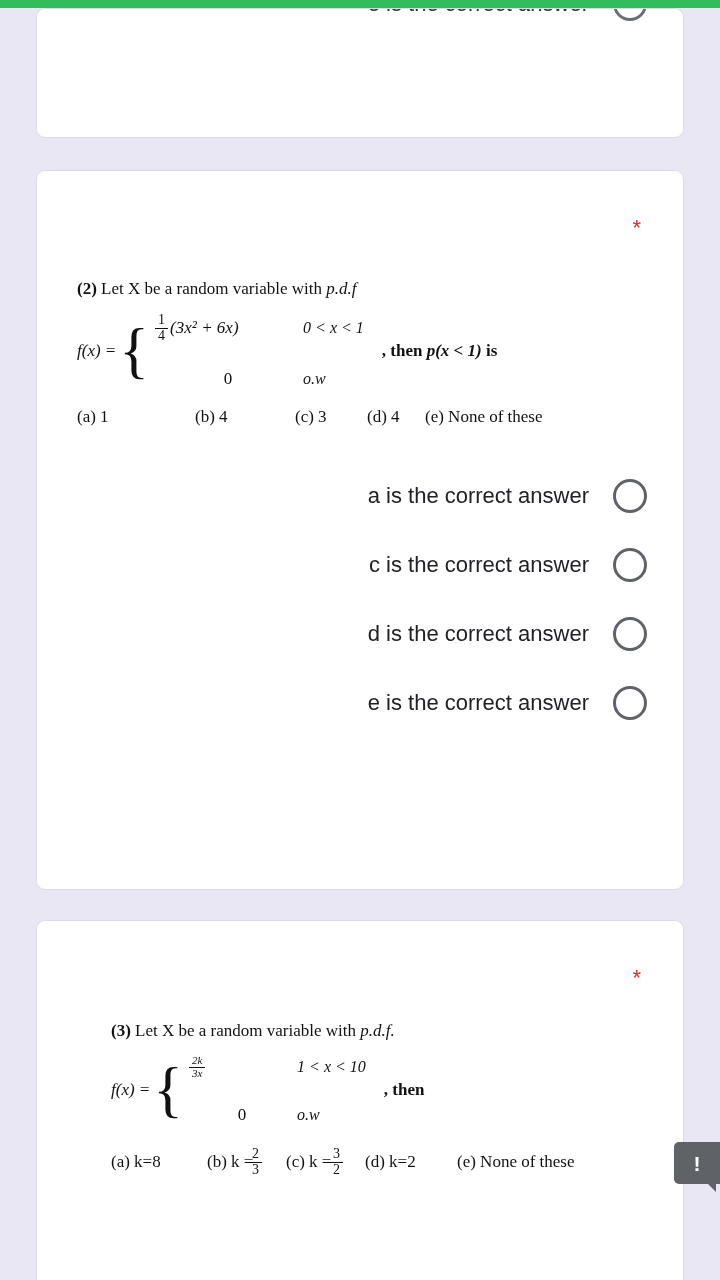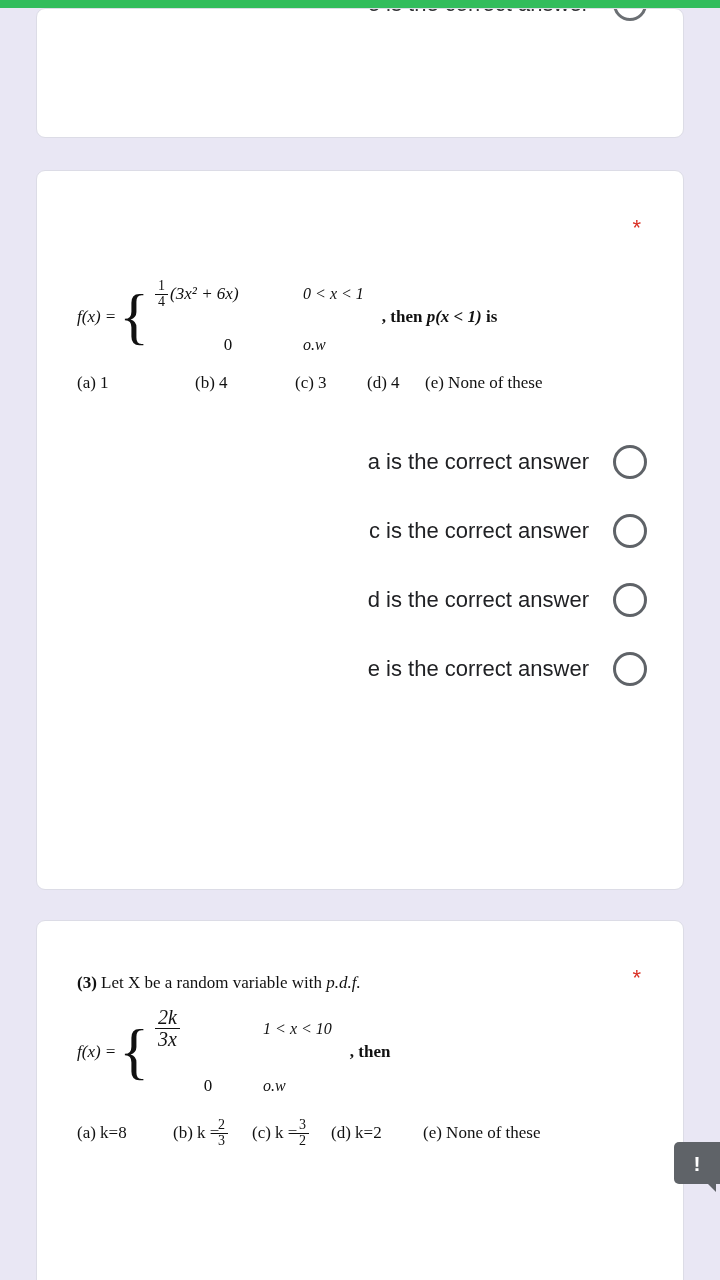--- a/index.html
+++ b/index.html
@@ -228,20 +228,24 @@
     <div class="partial-inner">
       <span class="choice-label">e is the correct answer</span>
       <span class="radio"></span>
     </div>
   </div>
 
   <div class="card q2">
     <span class="req-star">*</span>
 
     <div class="mathblock" style="padding-top:108px;">
+      <div class="q-head">
+        <b>(2)</b>
+        <span>Let X be a random variable with </span><i>p.d.f</i>
+      </div>
 
       <div class="piece-row">
         <span class="fx">f(x) =</span>
         <span class="brace">{</span>
         <span class="cases">
           <span class="case-line">
             <span class="case-val">
               <span class="frac">
                 <span class="num">1</span>
                 <span class="den">4</span>
@@ -283,33 +287,33 @@
       <div class="choice">
         <span class="choice-label">e is the correct answer</span>
         <span class="radio"></span>
       </div>
     </div>
   </div>
 
   <div class="card q3">
     <span class="req-star">*</span>
 
-    <div class="mathblock" style="padding-top:52px;">
+    <div class="mathblock" style="padding-top:100px;margin-left:34px;">
       <div class="q-head">
         <b>(3)</b>
         <span>Let X be a random variable with </span><i>p.d.f.</i>
       </div>
 
       <div class="piece-row">
         <span class="fx">f(x) =</span>
         <span class="brace">{</span>
         <span class="cases">
           <span class="case-line">
             <span class="case-val" style="min-width:110px;">
-              <span class="frac" style="font-size:20px;">
+              <span class="frac" style="font-size:11px;">
                 <span class="num italic">2k</span>
                 <span class="den italic">3x</span>
               </span>
             </span>
             <span class="case-cond italic">1 &lt; x &lt; 10</span>
           </span>
           <span class="case-line">
             <span class="case-val" style="min-width:110px;justify-content:center;">0</span>
             <span class="case-cond italic">o.w</span>
           </span>

